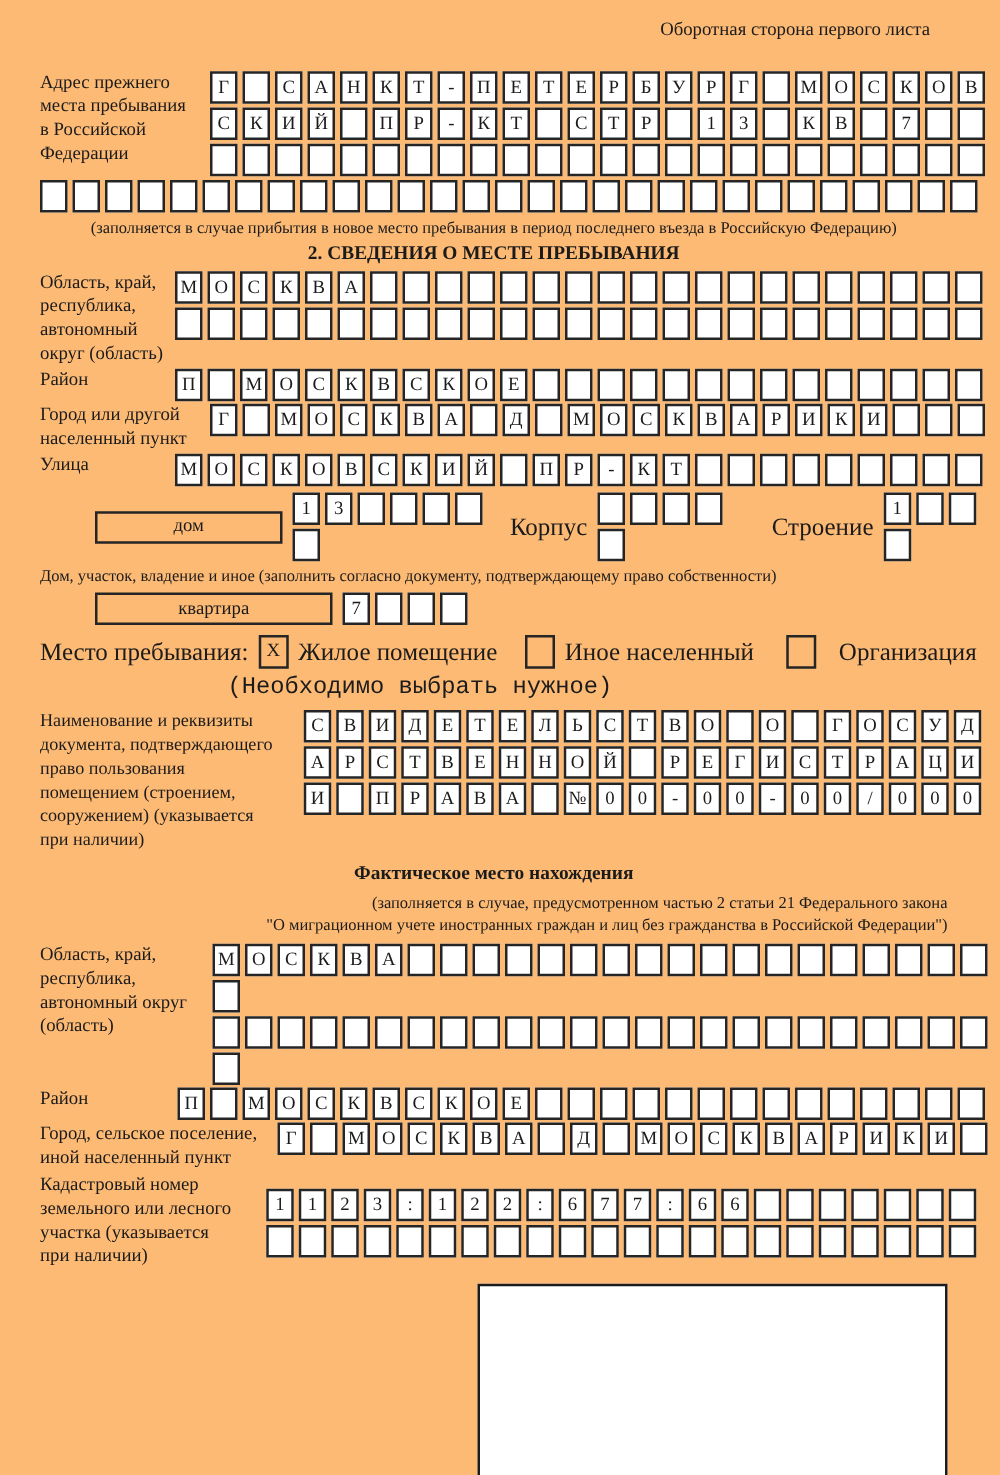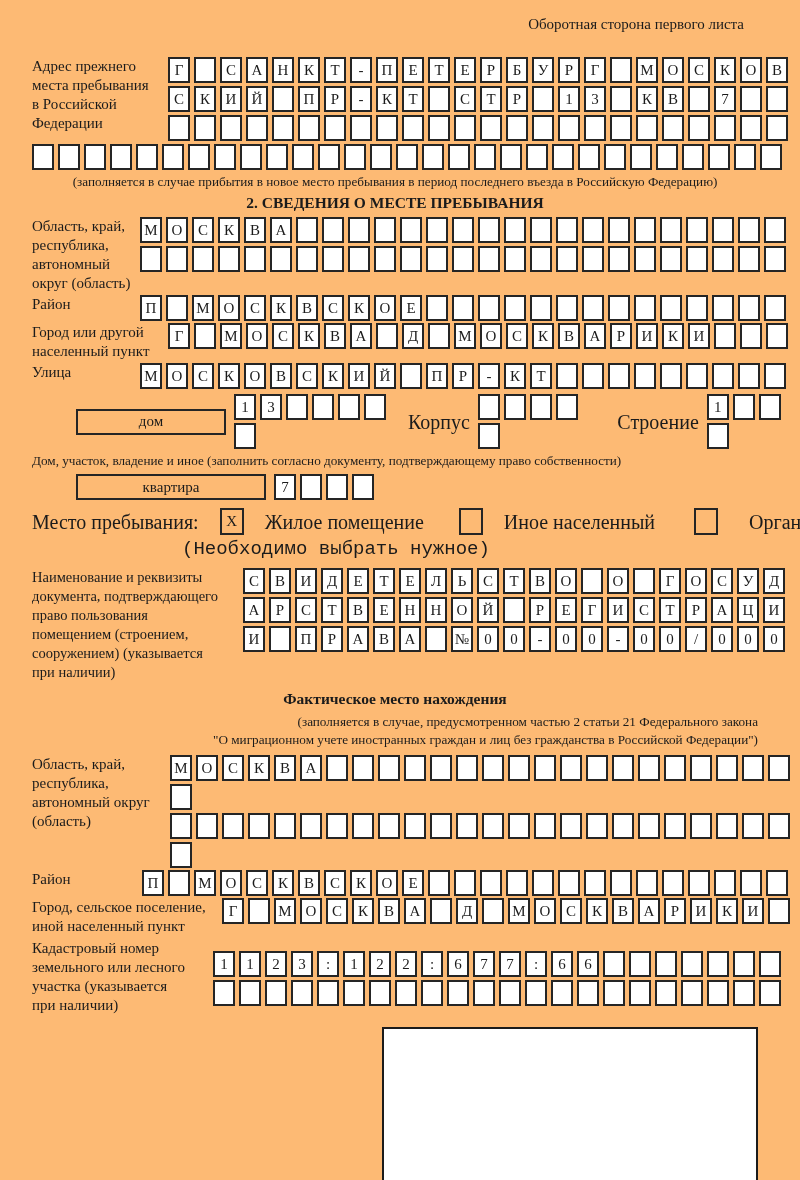--- a/index.html
+++ b/index.html
@@ -74,21 +74,21 @@
   .chk {
     flex: none;
     width: 24px;
     height: 27px;
     border: 2px solid #252525;
     display: inline-flex;
     align-items: center;
     justify-content: center;
     font-size: 15px;
   }
-  .mesto-row { display: flex; align-items: center; gap: 21px; margin-top: 8px; }
+  .mesto-row { display: flex; align-items: center; gap: 8px; margin-top: 8px; }
   .note-small { font-size: 19px; margin: 3px 0 8px 150px; font-family: Liberation Mono, monospace; }
   .fact-caption {
     font-size: 13.2px;
     line-height: 18px;
     text-align: right;
     padding-right: 42px;
     white-space: pre-line;
     margin: 4px 0 6px 0;
   }
   .stamp-wrap { margin: 12px 0 0 350px; width: 380px; }

